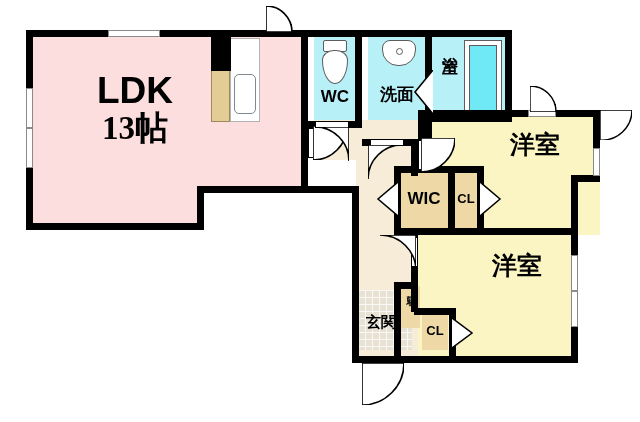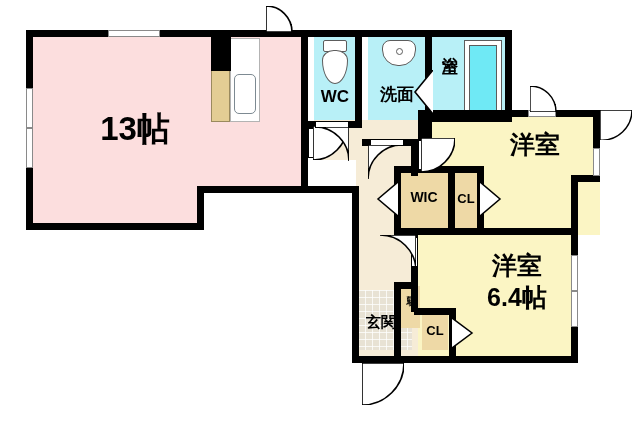--- a/index.html
+++ b/index.html
@@ -215,33 +215,33 @@
   <svg style="position:absolute; left:376px; top:182px; width:22px; height:34px;" viewBox="0 0 22 34">
     <path d="M22 0 L2 17 L22 34" fill="#ffffff" stroke="#000" stroke-width="1.5"></path>
   </svg>
   <svg style="position:absolute; left:480px; top:182px; width:22px; height:34px;" viewBox="0 0 22 34">
     <path d="M0 0 L20 17 L0 34" fill="#ffffff" stroke="#000" stroke-width="1.5"></path>
   </svg>
   <svg style="position:absolute; left:452px; top:318px; width:22px; height:30px;" viewBox="0 0 22 30">
     <path d="M0 0 L20 15 L0 30" fill="#ffffff" stroke="#000" stroke-width="1.5"></path>
   </svg>
 
-  <div class="label" style="left:60px; top:112px; width:150px; font-size:33px;">13帖</div>
+  <div class="label" style="left:60px; top:72px; width:150px; font-size:37px;">LDK</div>
+  <div class="label" style="left:60px; top:112px; width:150px; font-size:33px;font-family:Liberation Serif, serif;">13帖</div>
 
   <div class="label" style="left:314px; top:88px; width:42px; font-size:17px;">WC</div>
 
   <div class="label" style="left:368px; top:86px; width:58px; font-size:17px;">洗面</div>
 
   <div class="label vert" style="left:432px; top:44px; width:26px; font-size:16px; text-align:left;">浴室</div>
 
   <div class="label" style="left:480px; top:132px; width:110px; font-size:25px;">洋室</div>
 
   <div class="label" style="left:462px; top:253px; width:110px; font-size:25px;">洋室</div>
-  <div class="label" style="left:462px; top:285px; width:110px; font-size:25px;">6.4帖</div>
 
   <div class="label" style="left:358px; top:314px; width:46px; font-size:15px;">玄関</div>
 
-  <div class="label" style="left:398px; top:190px; width:52px; font-size:14px;">WIC</div>
+  <div class="label" style="left:398px; top:190px; width:52px; font-size:17px;">WIC</div>
   <div class="label" style="left:452px; top:192px; width:28px; font-size:13px;">CL</div>
   <div class="label" style="left:420px; top:324px; width:30px; font-size:13px;">CL</div>
   <div class="label vert" style="left:400px; top:288px; width:16px; font-size:10px; text-align:left; font-weight:normal;">下駄箱</div>
 
 </div>
 
 </body></html>

